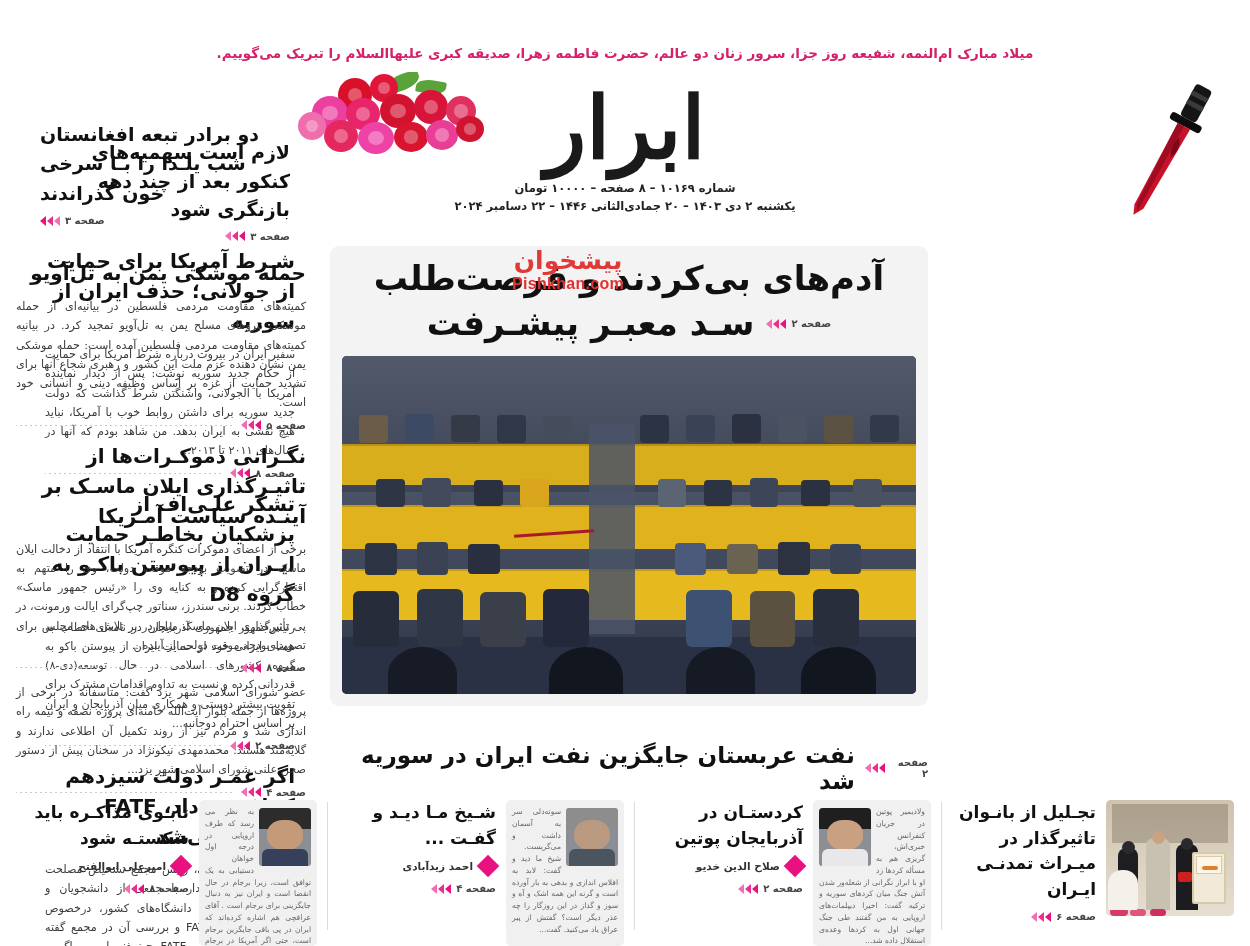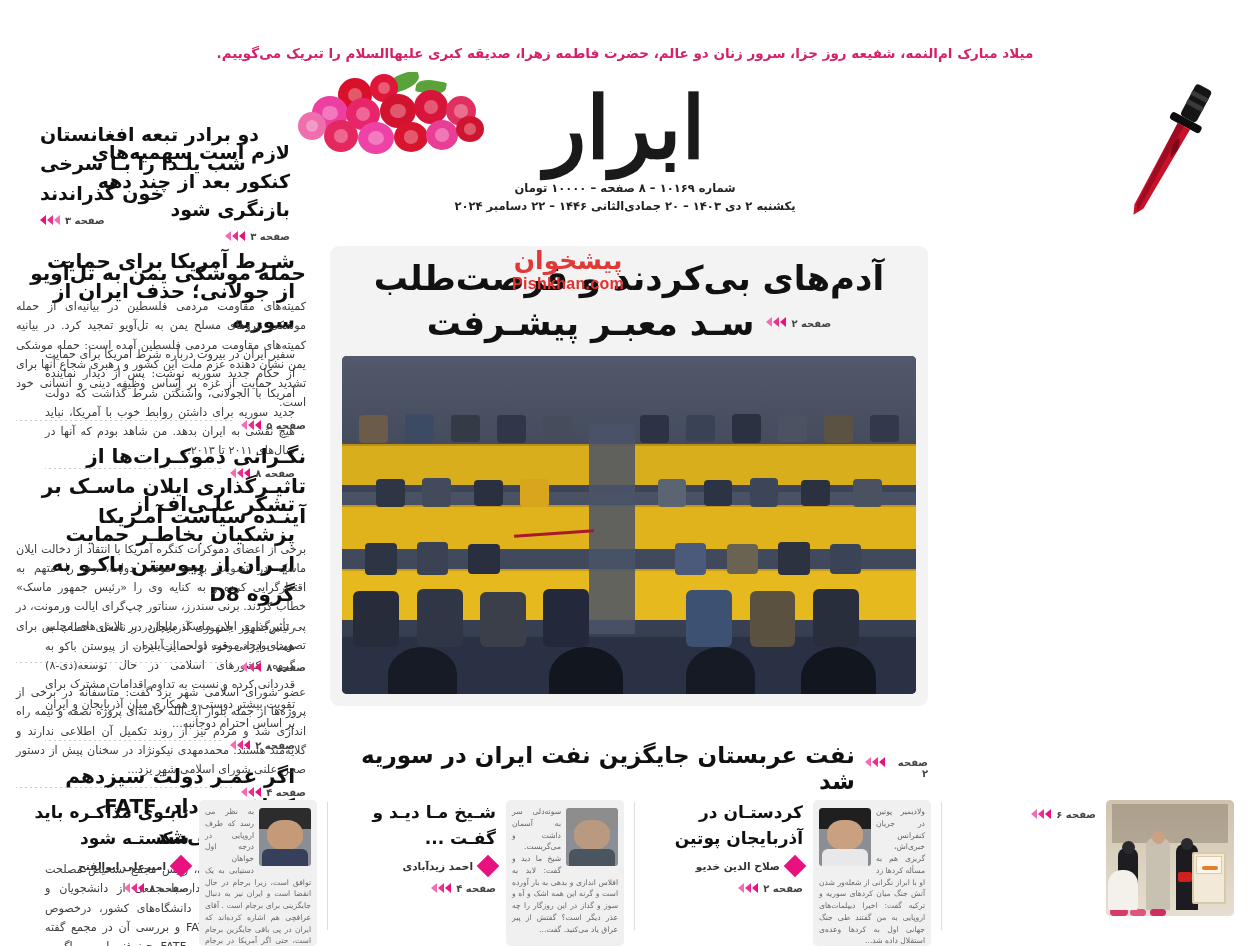--- a/index.html
+++ b/index.html
@@ -88,21 +88,21 @@
   .hl-md   { font-size: 19px; }
   .body-txt {
     font-size: 11.2px;
     color: #3b3b3b;
     line-height: 1.72;
     text-align: justify;
     margin-top: 9px;
   }
   .pagemark {
     margin-top: 7px;
-    display: flex; gap: 5px;
+    display: flex; align-items: center; gap: 5px;
     font-size: 10px; color: #444; font-weight: bold;
     direction: rtl;
   }
   .chev { display:flex; gap:1px; }
   .chev i {
     display:block; width:0; height:0;
     border-top: 5px solid transparent;
     border-bottom: 5px solid transparent;
   }
   .chev i:nth-child(1){ border-right: 6px solid #e8117f; }
@@ -524,20 +524,21 @@
           <div class="face-body" style="background:#e8e8ea;"></div>
         </div>
         <span>ولادیمیر پوتین در جریان کنفرانس خبری‌اش، گریزی هم به مسأله کردها زد او با ابراز نگرانی از شعله‌ور شدن آتش جنگ میان کردهای سوریه و ترکیه گفت: اخیرا دیپلمات‌های اروپایی به من گفتند طی جنگ جهانی اول به کردها وعده‌ی استقلال داده شد...</span>
       </div>
     </div>
 
     <div class="sep"></div>
 
     <div class="scell w1">
       <div style="flex:1; min-width:0;">
+        <div class="s-title">تجـلیل از بانـوان تاثیرگذار در میـراث تمدنـی ایـران</div>
         <div class="pagemark s-pagemark">
           <span>صفحه ۶</span>
           <span class="chev">
               <i></i>
               <i></i>
               <i></i>
             </span>
         </div>
       </div>
       <div class="thumb">

